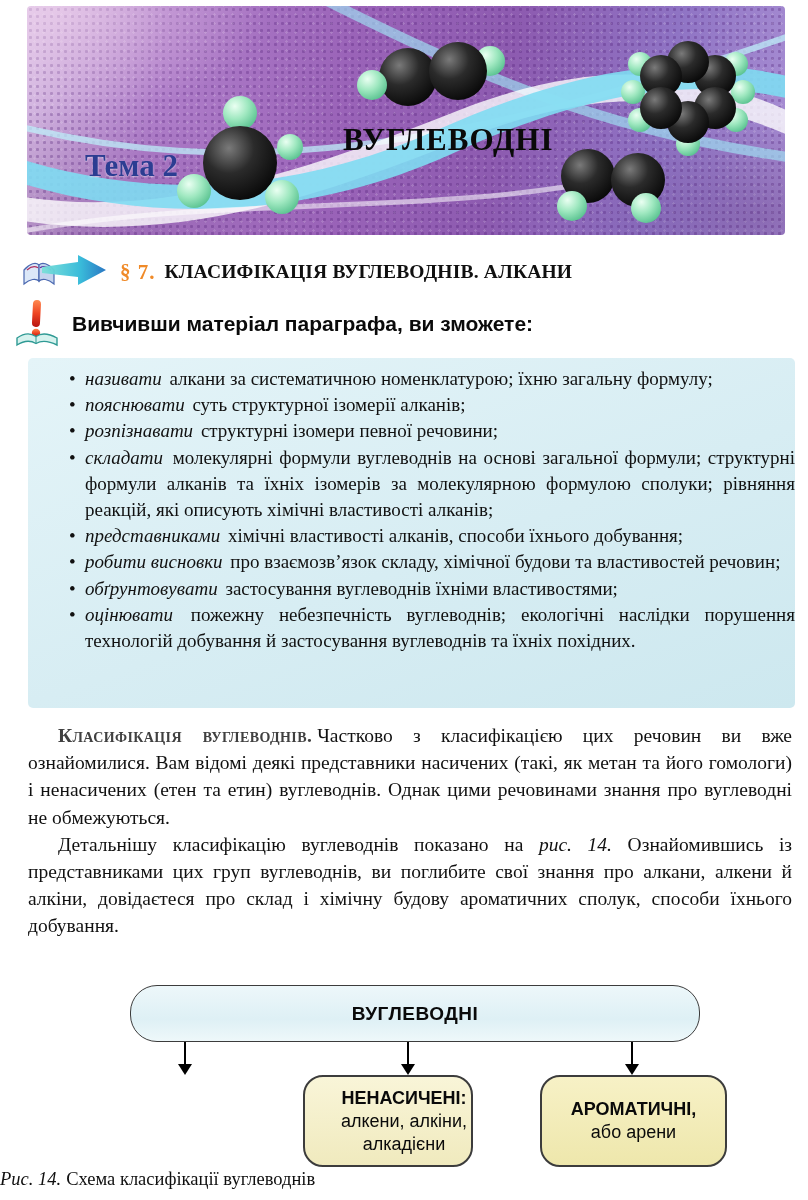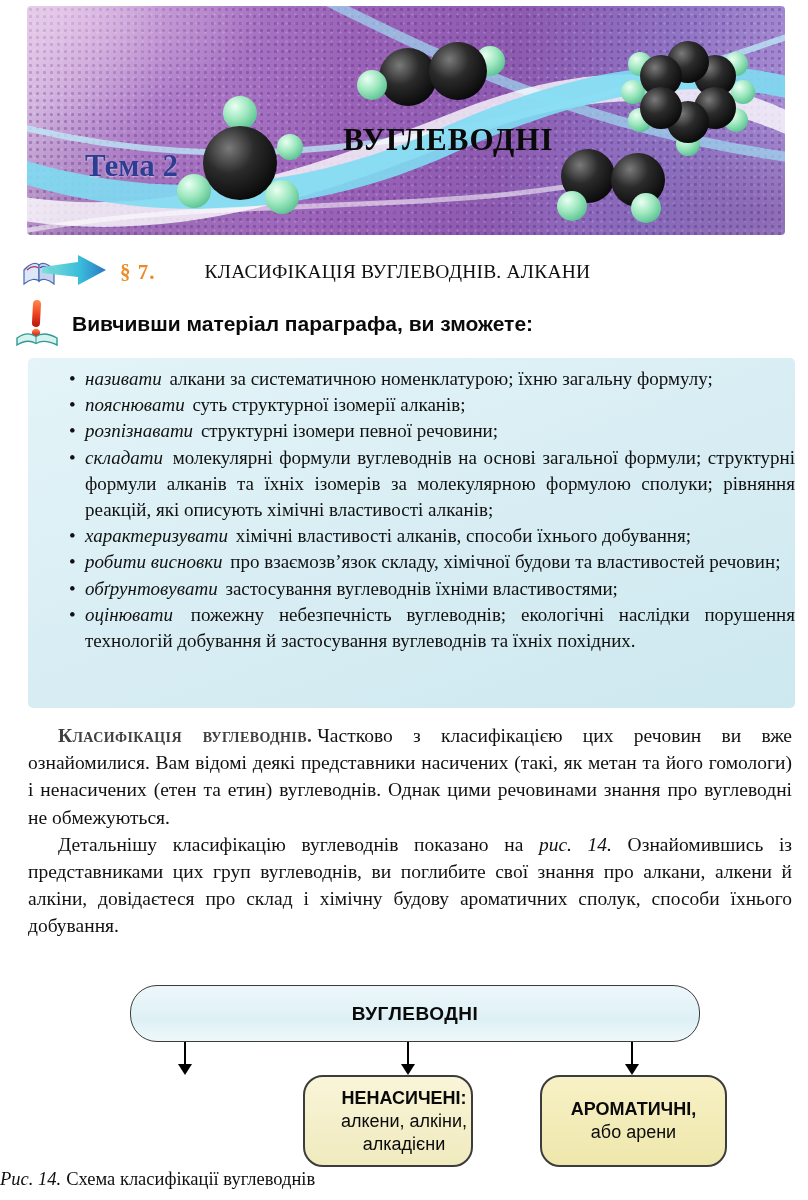--- a/index.html
+++ b/index.html
@@ -21,21 +21,21 @@
   .banner-art { position:absolute; left:0; top:0; width:758px; height:229px; }
   .banner-theme { position:absolute; left:58px; top:114px; font-family:Liberation Serif, serif;
                   font-weight:bold; font-size:31px; color:#2c3d92; text-shadow:0 1px 2px rgba(255,255,255,.55);margin-top:28px; }
   .banner-title { position:absolute; left:316px; top:116px; font-weight:bold; font-size:31px;
                   letter-spacing:1px; color:#0a0a0a; }
 
   
   .section-heading { position:absolute; left:22px; top:252px; display:flex; align-items:center; }
   .icon-book-arrow { width:88px; height:40px; margin-right:10px; }
   .sec-num { font-weight:bold; font-size:21px; color:#f08a28; margin-right:9px; letter-spacing:1px; }
-  .sec-title { font-weight:normal; font-size:19.5px; color:#101010; letter-spacing:.2px;margin-left:40px; }
+  .sec-title { font-weight:bold; font-size:19.5px; color:#101010; letter-spacing:.2px; }
 
   
   .objectives-head { position:absolute; left:15px; top:299px; display:flex; align-items:center; }
   .icon-excl { width:44px; height:50px; margin-right:13px; }
   .obj-intro { font-family:"Liberation Sans",sans-serif; font-weight:bold; font-size:21px; color:#0a0a0a; }
 
   .objectives-box { position:absolute; left:28px; top:358px; width:767px; height:350px; border-radius:5px;
     background:linear-gradient(160deg,#e4f4f8 0%,#d7edf3 55%,#cde8ef 100%); }
   .obj-list { margin:0; padding:8px 0 0 40px; list-style:none; }
   .obj-list li { position:relative; padding-left:17px; font-size:19px; line-height:26.2px; text-align:justify; color:#111; }
@@ -177,21 +177,21 @@
     </svg>
     <div class="obj-intro">Вивчивши матеріал параграфа, ви зможете:</div>
   </div>
 
   <div class="objectives-box">
     <ul class="obj-list">
       <li><i class="lead">називати</i> <span>алкани за систематичною номенклатурою; їхню загальну формулу;</span></li>
       <li><i class="lead">пояснювати</i> <span>суть структурної ізомерії алканів;</span></li>
       <li><i class="lead">розпізнавати</i> <span>структурні ізомери певної речовини;</span></li>
       <li><i class="lead">складати</i> <span>молекулярні формули вуглеводнів на основі загальної формули; структурні формули алканів та їхніх ізомерів за молекулярною формулою сполуки; рівняння реакцій, які описують хімічні властивості алканів;</span></li>
-      <li><i class="lead">характеризувати</i> <span>хімічні властивості алканів, способи їхнього добування;</span></li>
+      <li><i class="lead">представниками</i> <span>хімічні властивості алканів, способи їхнього добування;</span></li>
       <li><i class="lead">робити висновки</i> <span>про взаємозв’язок складу, хімічної будови та властивостей речовин;</span></li>
       <li><i class="lead">обґрунтовувати</i> <span>застосування вуглеводнів їхніми властивостями;</span></li>
       <li><i class="lead">оцінювати</i> <span>пожежну небезпечність вуглеводнів; екологічні наслідки порушення технологій добування й застосування вуглеводнів та їхніх похідних.</span></li>
     </ul>
   </div>
 
   <div class="bodytext">
     <p><b class="p-lead">Класифікація вуглеводнів.</b><span>Частково з класифікацією цих речовин ви вже ознайомилися. Вам відомі деякі представники насичених (такі, як метан та його гомологи) і ненасичених (етен та етин) вуглеводнів. Однак цими речовинами знання про вуглеводні не обмежуються.</span></p>
     <p><span>Детальнішу класифікацію вуглеводнів показано на </span><i>рис. 14.</i><span> Ознайомившись із представниками цих груп вуглеводнів, ви поглибите свої знання про алкани, алкени й алкіни, довідаєтеся про склад і хімічну будову ароматичних сполук, способи їхнього добування.</span></p>
   </div>

